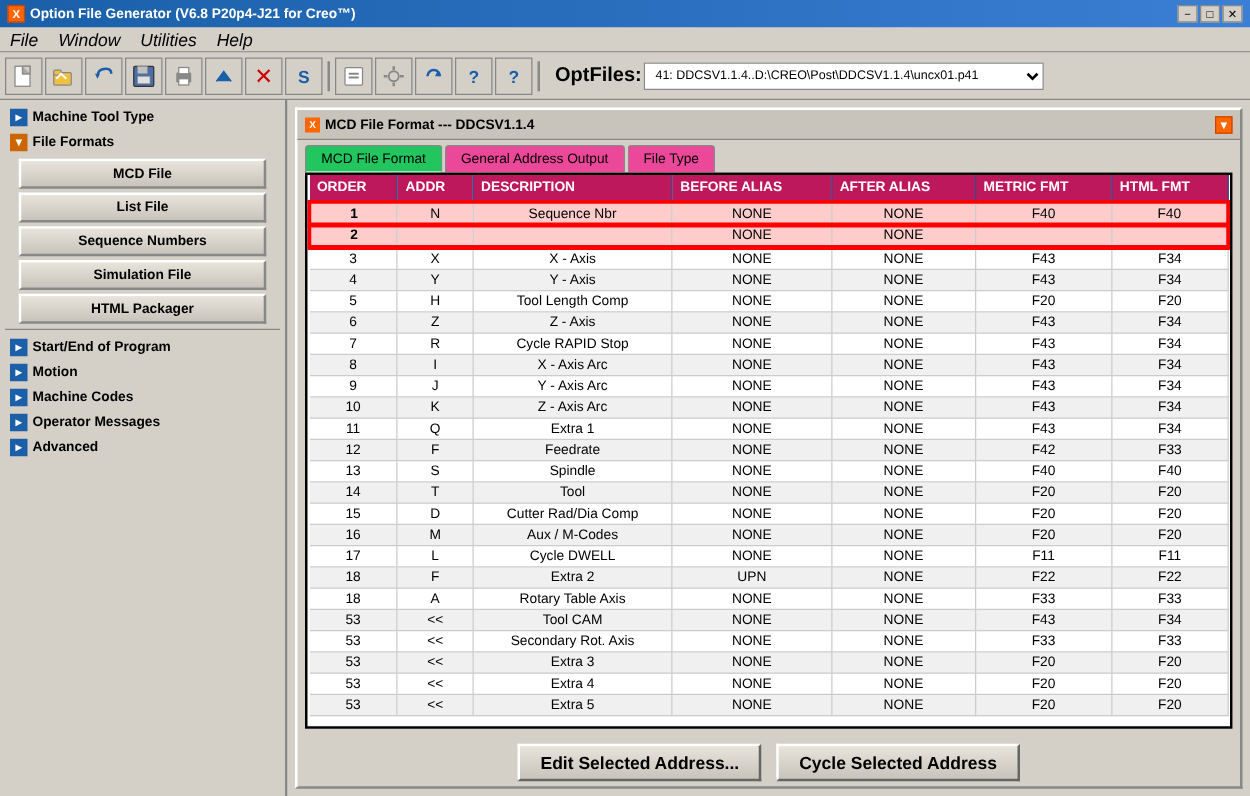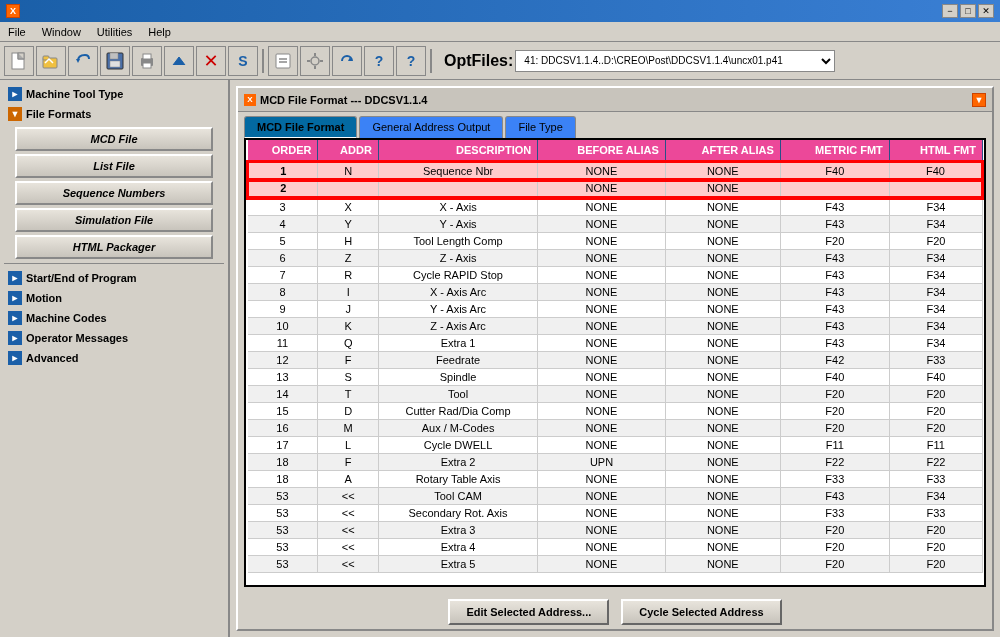--- a/index.html
+++ b/index.html
@@ -62,23 +62,24 @@
     .menu-bar {
       background: #d4d0c8;
       border-bottom: 1px solid #888;
       padding: 2px 4px;
       display: flex;
       gap: 8px;
       height: 20px;
       align-items: center;
     }
     .menu-item {
-      font-size: 11px;
+      font-size: 14px;
       cursor: pointer;
       padding: 1px 4px;
+      font-style: italic;
     }
 
     
     .toolbar {
       background: #d4d0c8;
       border-bottom: 1px solid #888;
       padding: 3px 4px;
       display: flex;
       align-items: center;
       gap: 2px;
@@ -157,21 +158,20 @@
       margin: 3px auto;
       padding: 4px 24px;
       background: linear-gradient(to bottom, #e8e4dc, #c8c4bc);
       border: 2px solid #888;
       border-top-color: #fff;
       border-left-color: #fff;
       font-size: 11px;
       font-weight: bold;
       cursor: pointer;
       text-align: center;
-      font-style: italic;
     }
 
     .divider-h {
       height: 1px;
       background: #888;
       margin: 4px 0;
     }
 
     
     .right-panel {
@@ -234,53 +234,53 @@
     }
 
     
     .tab-bar {
       display: flex;
       padding: 4px 6px 0;
       gap: 2px;
     }
     .tab {
       padding: 4px 12px;
-      background: #3b82f6;
+      background: #ec4899;
       border: 1px solid #888;
       border-bottom: none;
       font-size: 11px;
       cursor: pointer;
       border-top-left-radius: 3px;
       border-top-right-radius: 3px;
     }
     .tab.active {
-      background: #0369a1;
+      background: #22c55e;
       border-bottom: 1px solid white;
-      font-weight: bold;
+      font-weight: normal;
     }
 
     
     .table-area {
       flex: 1;
       overflow-y: auto;
       margin: 0 6px 6px;
       border: 2px solid #000;
       background: white;
     }
 
     table {
       width: 100%;
       border-collapse: collapse;
       font-size: 11px;
     }
     thead tr th {
-      background: #ec4899;
+      background: #be185d;
       color: white;
       padding: 4px 6px;
-      text-align: right;
+      text-align: left;
       font-weight: bold;
       font-size: 11px;
       border-right: 1px solid #2a4f88;
       border-bottom: 2px solid #000;
       white-space: nowrap;
     }
     tbody tr td {
       padding: 2px 6px;
       text-align: center;
       border-bottom: 1px solid #ccc;
@@ -298,37 +298,38 @@
       padding: 6px 6px 4px;
     }
     .bottom-btn {
       padding: 5px 16px;
       background: linear-gradient(to bottom, #e8e4dc, #c8c4bc);
       border: 2px solid;
       border-top-color: #fff;
       border-left-color: #fff;
       border-right-color: #666;
       border-bottom-color: #666;
-      font-size: 11px;
+      font-size: 14px;
       font-weight: bold;
       cursor: pointer;
       min-width: 160px;
     }
 
     
     ::-webkit-scrollbar { width: 14px; }
     ::-webkit-scrollbar-track { background: #d4d0c8; }
     ::-webkit-scrollbar-thumb { background: #a0a0a0; border: 1px solid #888; }
   </style>
 </head>
 <body>
 
 <div class="title-bar">
   <div class="title-bar-left">
     <div class="title-bar-icon">X</div>
+    <span>Option File Generator (V6.8 P20p4-J21 for Creo™)</span>
   </div>
   <div class="title-bar-controls">
     <div class="title-btn">−</div>
     <div class="title-btn">□</div>
     <div class="title-btn">✕</div>
   </div>
 </div>
 
 <div class="menu-bar">
   <span class="menu-item">File</span>

